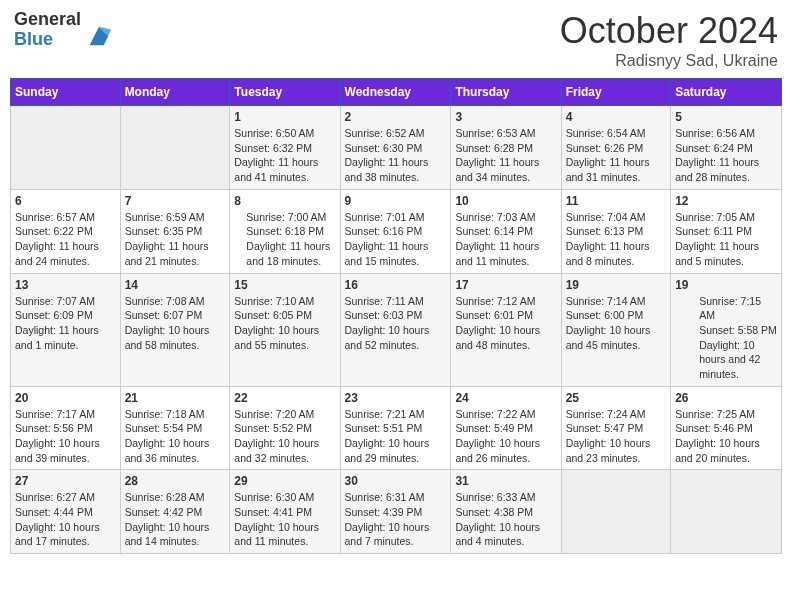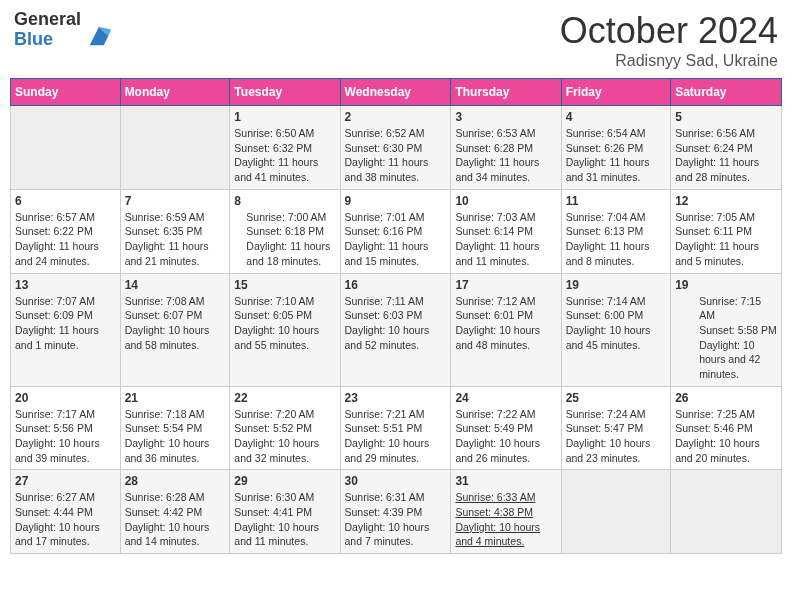--- a/index.html
+++ b/index.html
@@ -52,21 +52,21 @@
     .location-title {
       font-size: 16px;
       color: #555;
     }
     .calendar {
       width: 100%;
       border-collapse: collapse;
       font-size: 11px;
     }
     .calendar thead th {
-      background: #ec4899;
+      background: #6d28d9;
       color: #fff;
       padding: 6px 4px;
       text-align: left;
       font-weight: bold;
       font-size: 12px;
       border: 1px solid #2266a8;
     }
     .calendar tbody td {
       border: 1px solid #ccc;
       vertical-align: top;
@@ -316,21 +316,21 @@
 Daylight: 10 hours and 11 minutes.</div>
         </td>
         <td>
           <span class="day-number">30</span>
           <div class="day-info" style="white-space: pre-line;">Sunrise: 6:31 AM
 Sunset: 4:39 PM
 Daylight: 10 hours and 7 minutes.</div>
         </td>
         <td>
           <span class="day-number">31</span>
-          <div class="day-info" style="white-space: pre-line; text-decoration: underline;">Sunrise: 6:33 AM
+          <div class="day-info" style="white-space: pre-line;">Sunrise: 6:33 AM
 Sunset: 4:38 PM
 Daylight: 10 hours and 4 minutes.</div>
         </td>
         <td class="empty-cell"></td>
         <td class="empty-cell"></td>
       </tr>
     </tbody>
 </table>
 
 </body></html>

